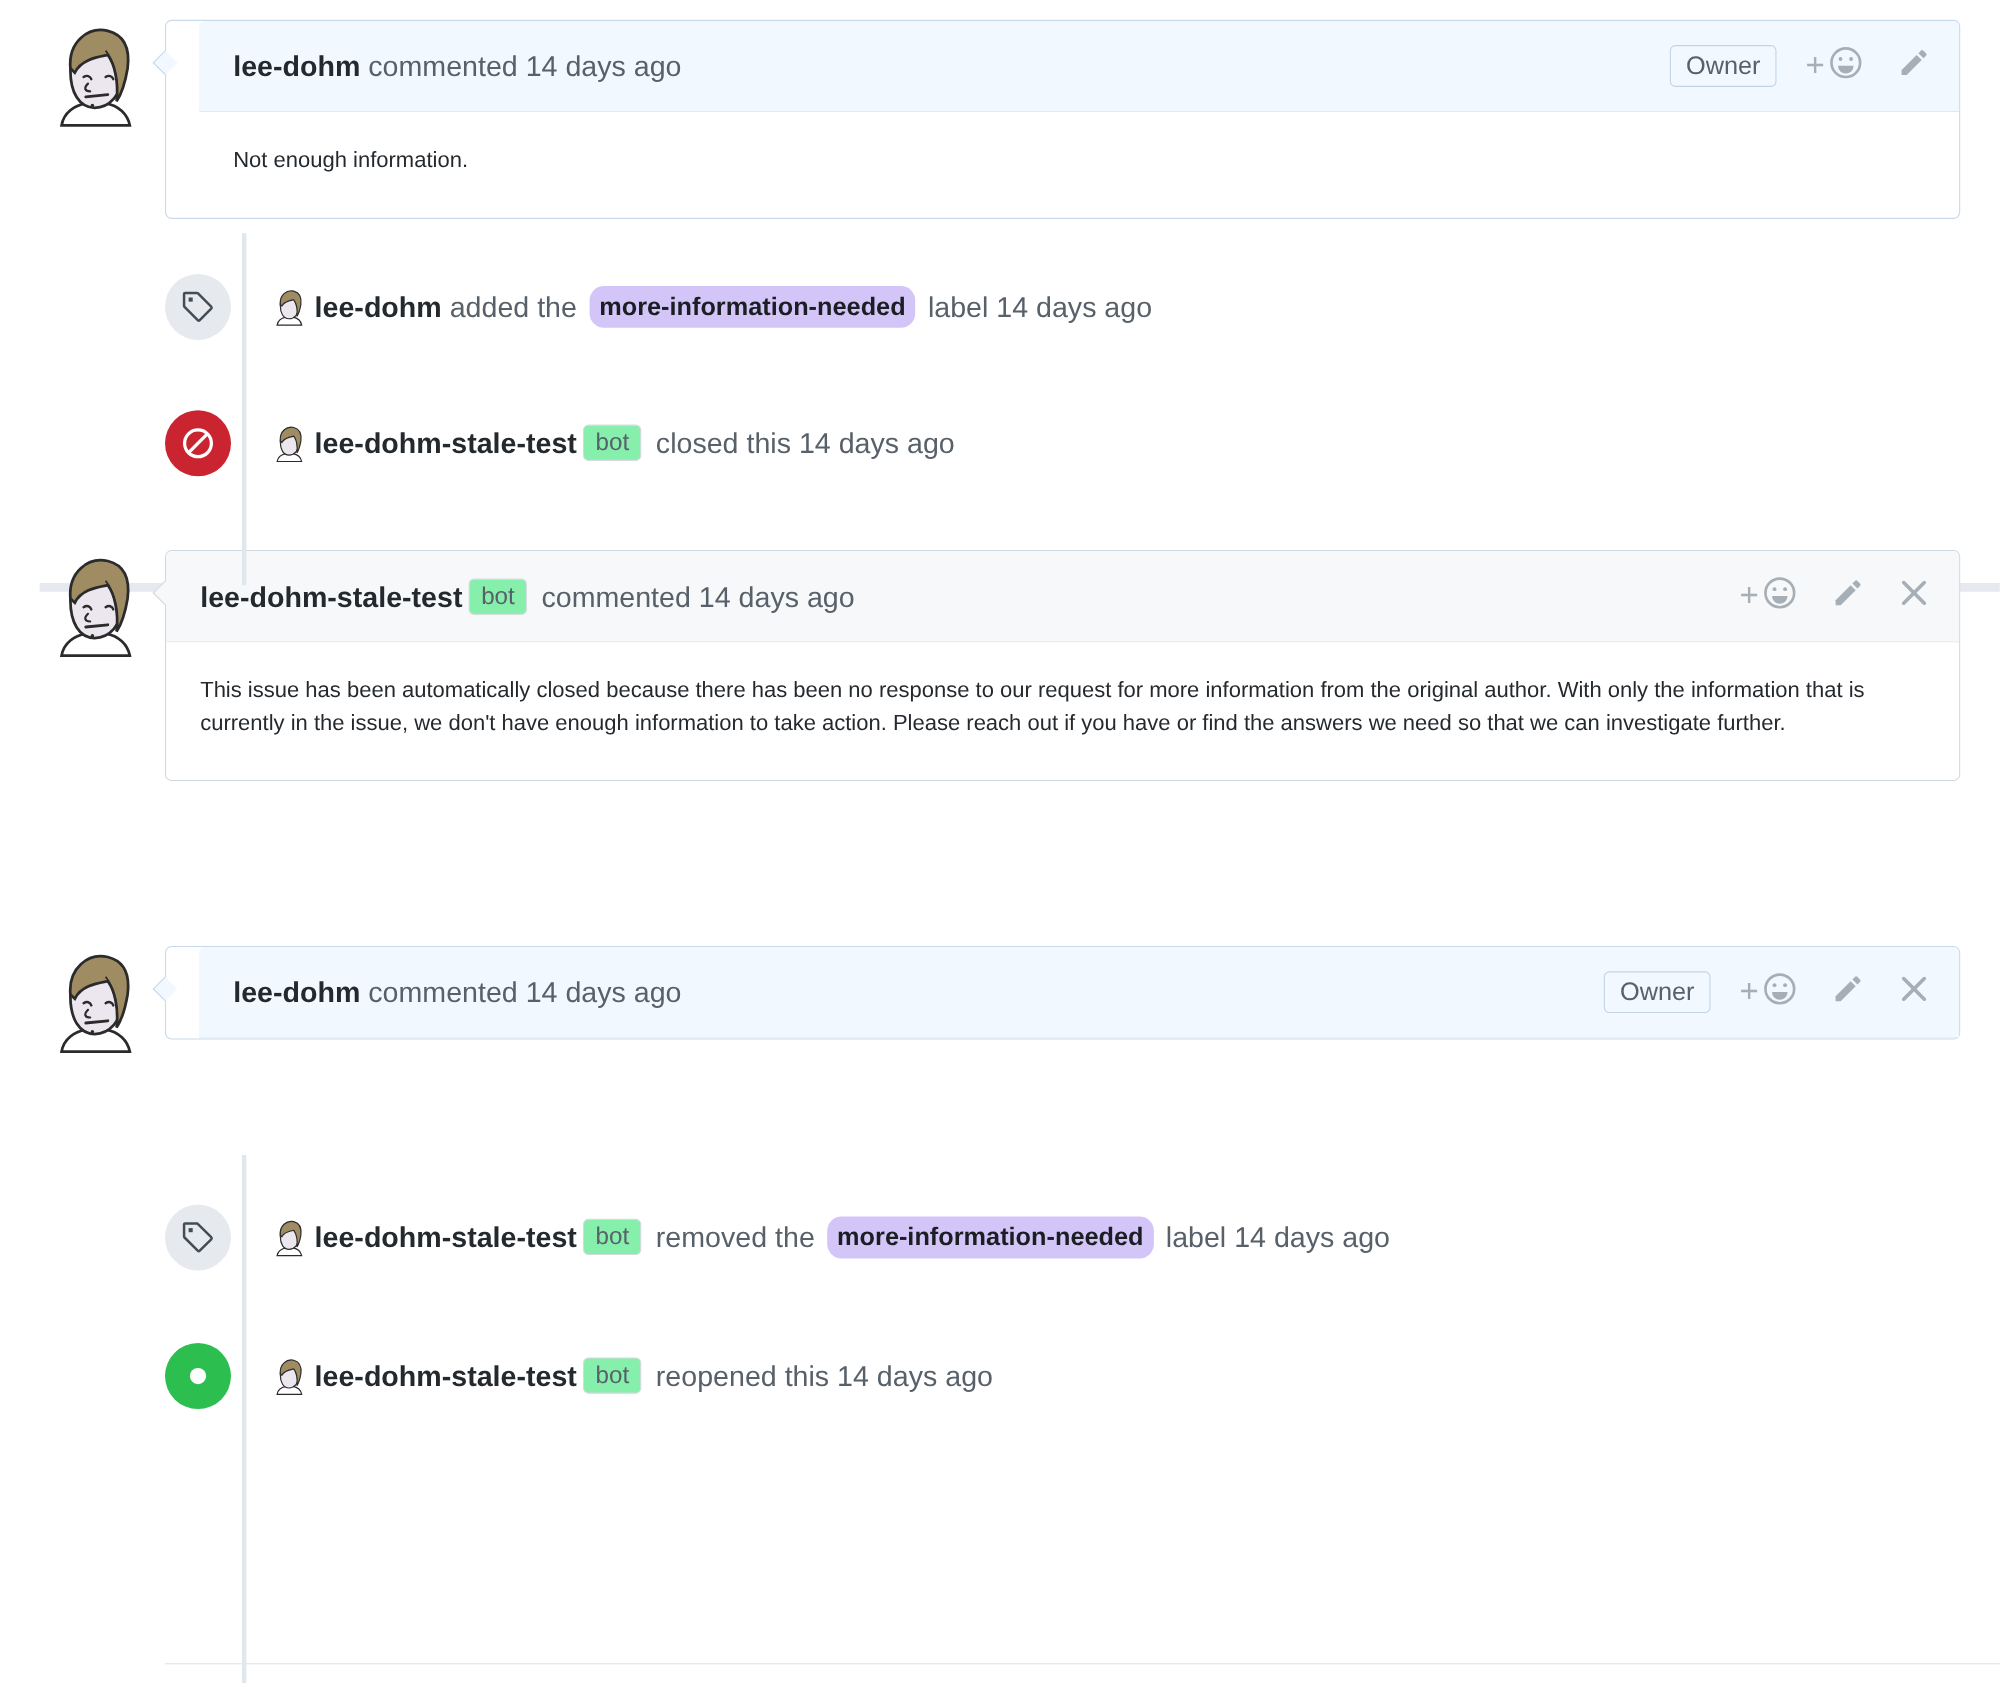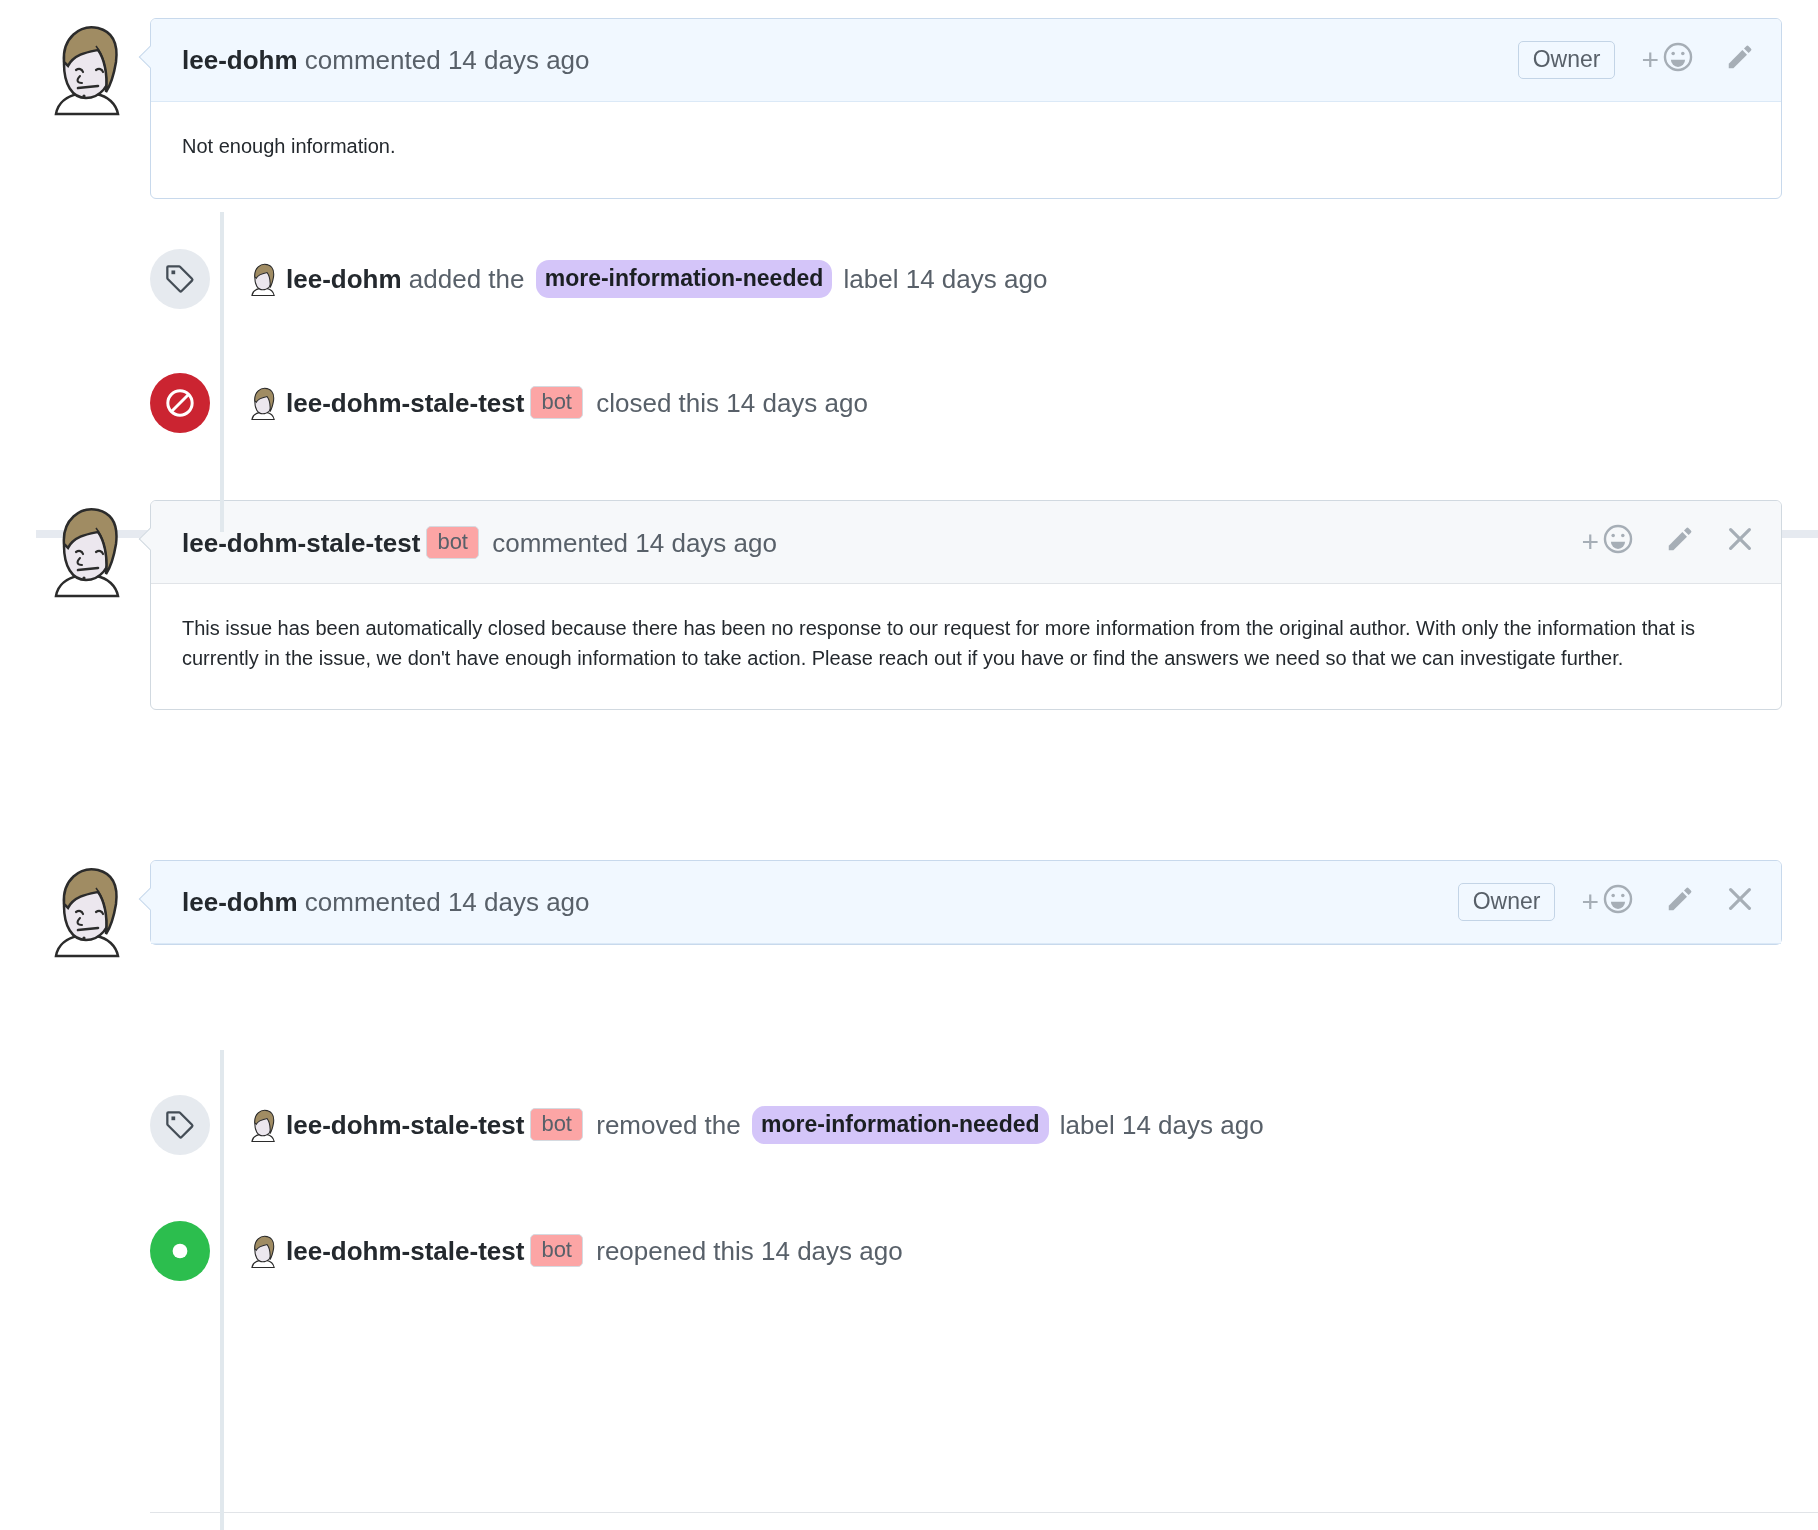--- a/index.html
+++ b/index.html
@@ -37,21 +37,21 @@
 
   
   .comment {
     position: absolute;
     left: 150px;
     width: 1632px;
     border: 1px solid #d1d9e0;
     border-radius: 6px;
     background: #ffffff;
   }
-  .comment.blue { border-color: #c8d9ec; }
+  .comment.blue { border-color: #c8d9ec; padding-left: 30px; }
 
   .comment-arrow {
     position: absolute;
     left: -9px;
     top: 30px;
     width: 16px;
     height: 16px;
     transform: rotate(45deg);
     background: #f1f8ff;
     border-left: 1px solid #c8d9ec;
@@ -106,21 +106,21 @@
   .badge-bot {
     display: inline-block;
     border: 1px solid #d5dae0;
     border-radius: 5px;
     padding: 4px 10px 5px;
     font-size: 22px;
     color: #586069;
     line-height: 1;
     margin: 0 6px;
     vertical-align: 3px;
-    background: #fca5a5;
+    background: #86efac;
   }
 
   .hdr-action {
     display: inline-flex;
     align-items: center;
     justify-content: center;
     margin-left: 30px;
     color: #a6aeb6;
   }
   .hdr-action.react { margin-left: 0; }

